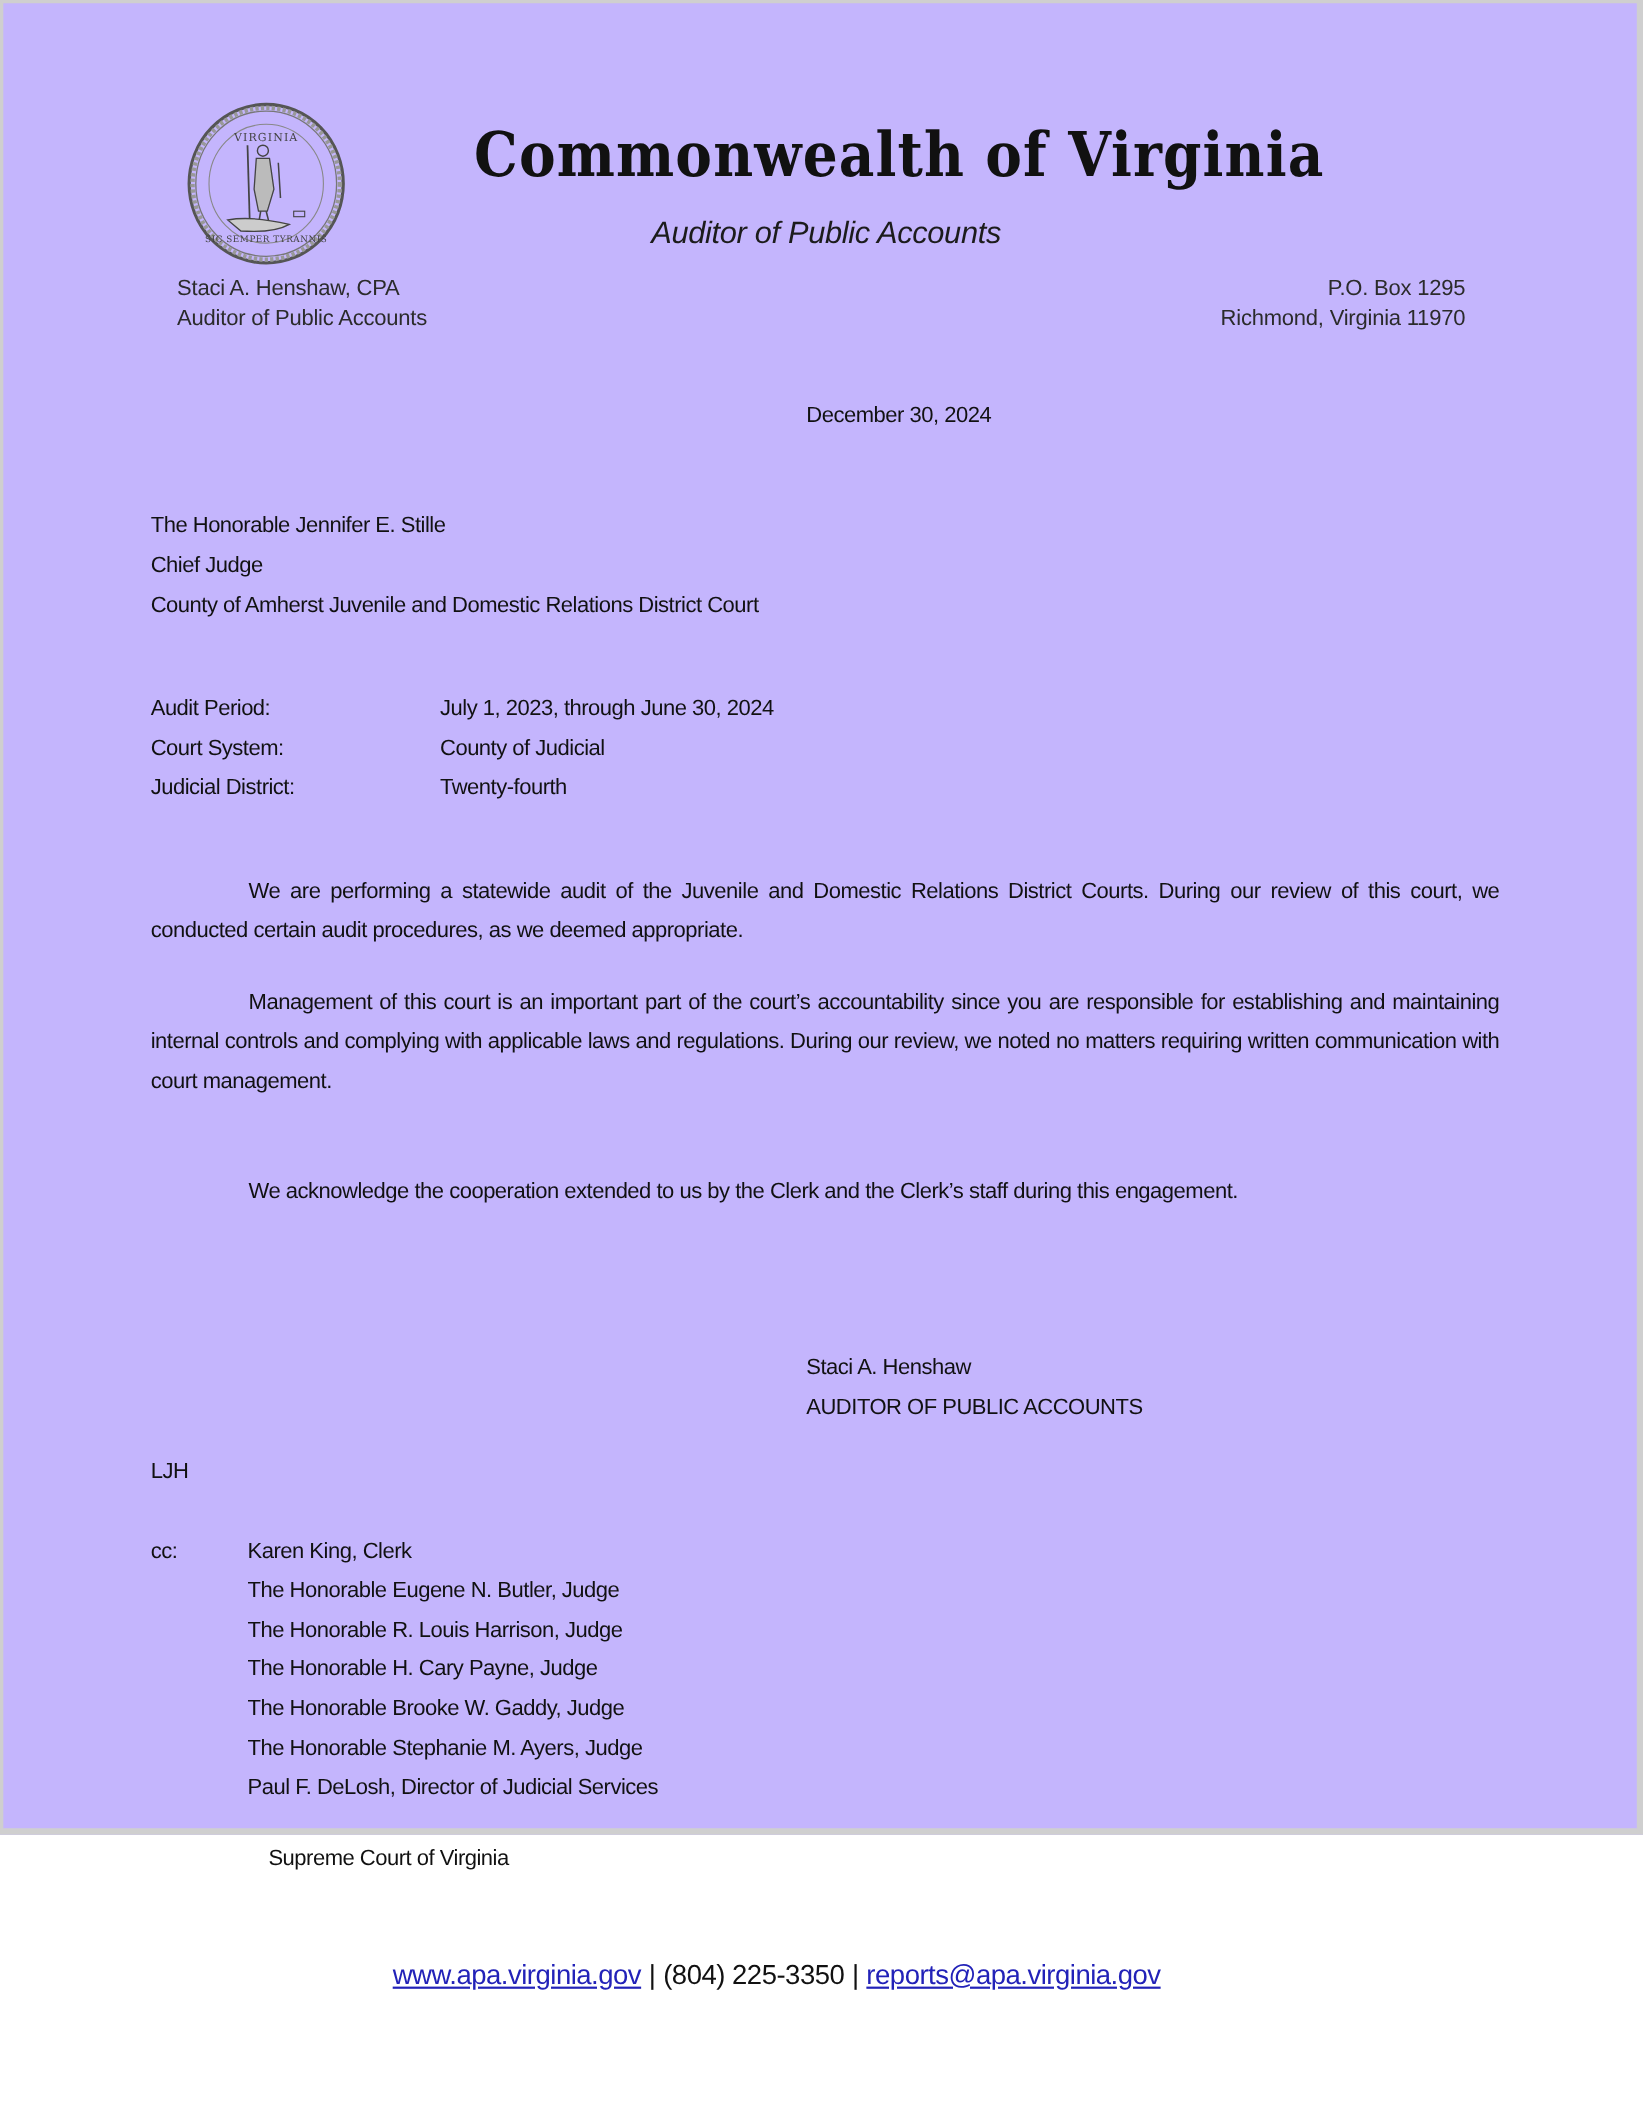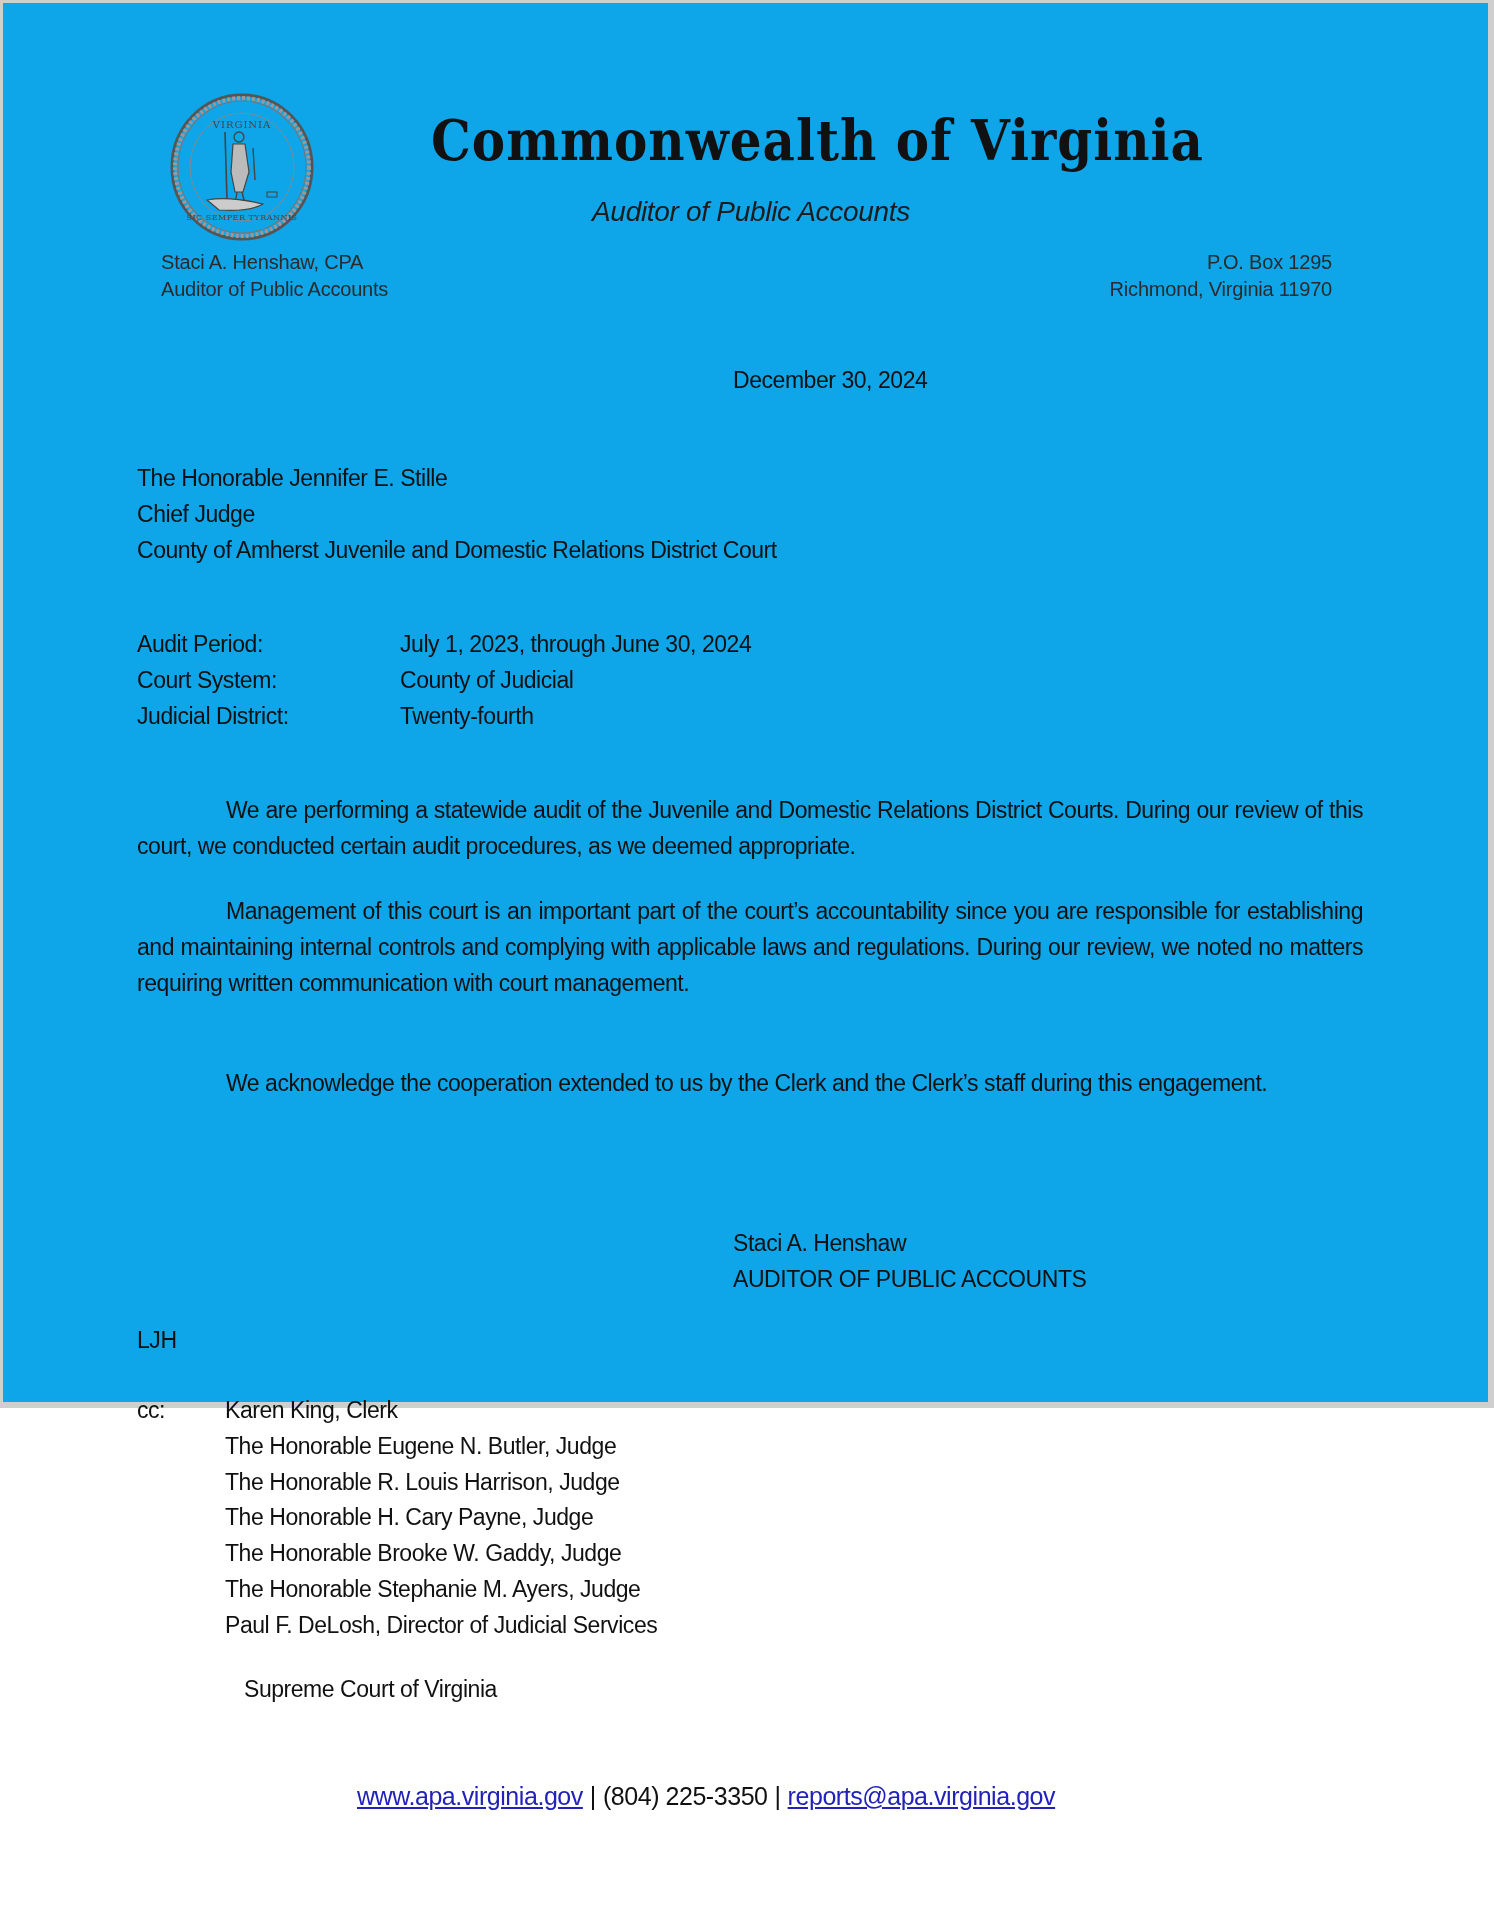--- a/index.html
+++ b/index.html
@@ -1,25 +1,25 @@
 <!DOCTYPE html>
 <html><head>
 <meta charset="utf-8">
 <style>
   html, body { margin: 0; padding: 0; background: #ffffff; }
   body { width: 1494px; height: 1931px; position: relative; overflow: hidden; }
   .page {
-    position: absolute; left: 0; top: 0; width: 1494px; height: 1408px;
+    position: absolute; left: 0; top: 0; width: 1494px; height: 1668px;
     box-sizing: border-box;
     border-top: 3px solid #cfcfcf; border-left: 3px solid #cfcfcf;
     border-right: 6px solid #cfcfcf; border-bottom: 6px solid #cfcfcf;
-    background: #0ea5e9;
+    background: #c4b5fd;
   }
   .abs { position: absolute; white-space: nowrap; }
-  .body-text { font-family: "Liberation Sans", sans-serif; font-size: 23px; color: #111111; letter-spacing: -0.45px; }
+  .body-text { font-family: "Liberation Sans", sans-serif; font-size: 20px; color: #111111; letter-spacing: -0.45px; }
   .small-text { font-family: "Liberation Sans", sans-serif; font-size: 20px; color: #2b2b2b; line-height: 27px; letter-spacing: -0.2px; }
 
   
   .seal { left: 166px; top: 89px; width: 146px; height: 150px; }
 
   
   .title {
     left: 428px; top: 104px; width: 640px; text-align: center;
     font-family: "DejaVu Serif", serif; font-weight: bold; font-size: 50px;
     color: #111111; letter-spacing: 1px; transform: scaleY(1.12); transform-origin: top center;

